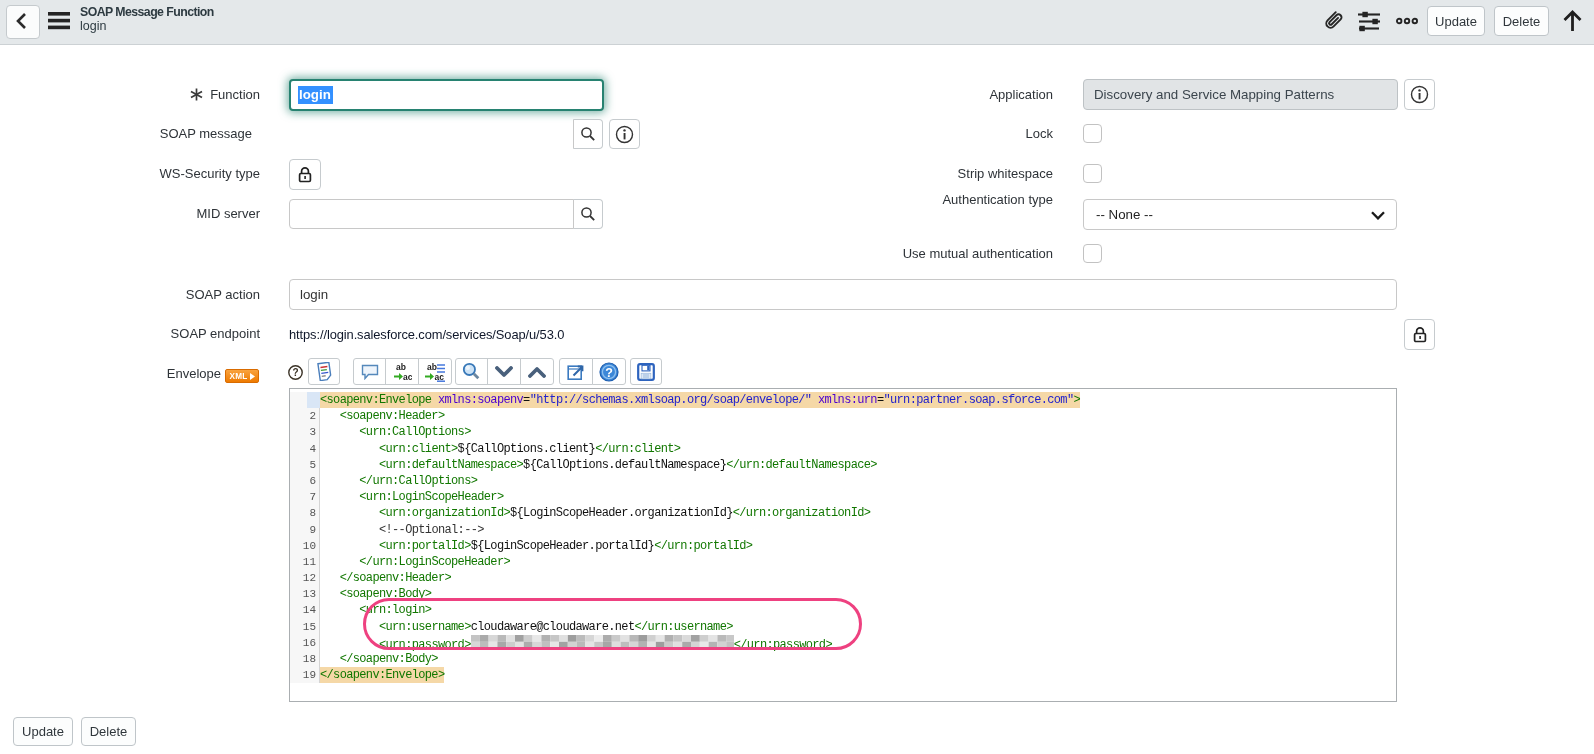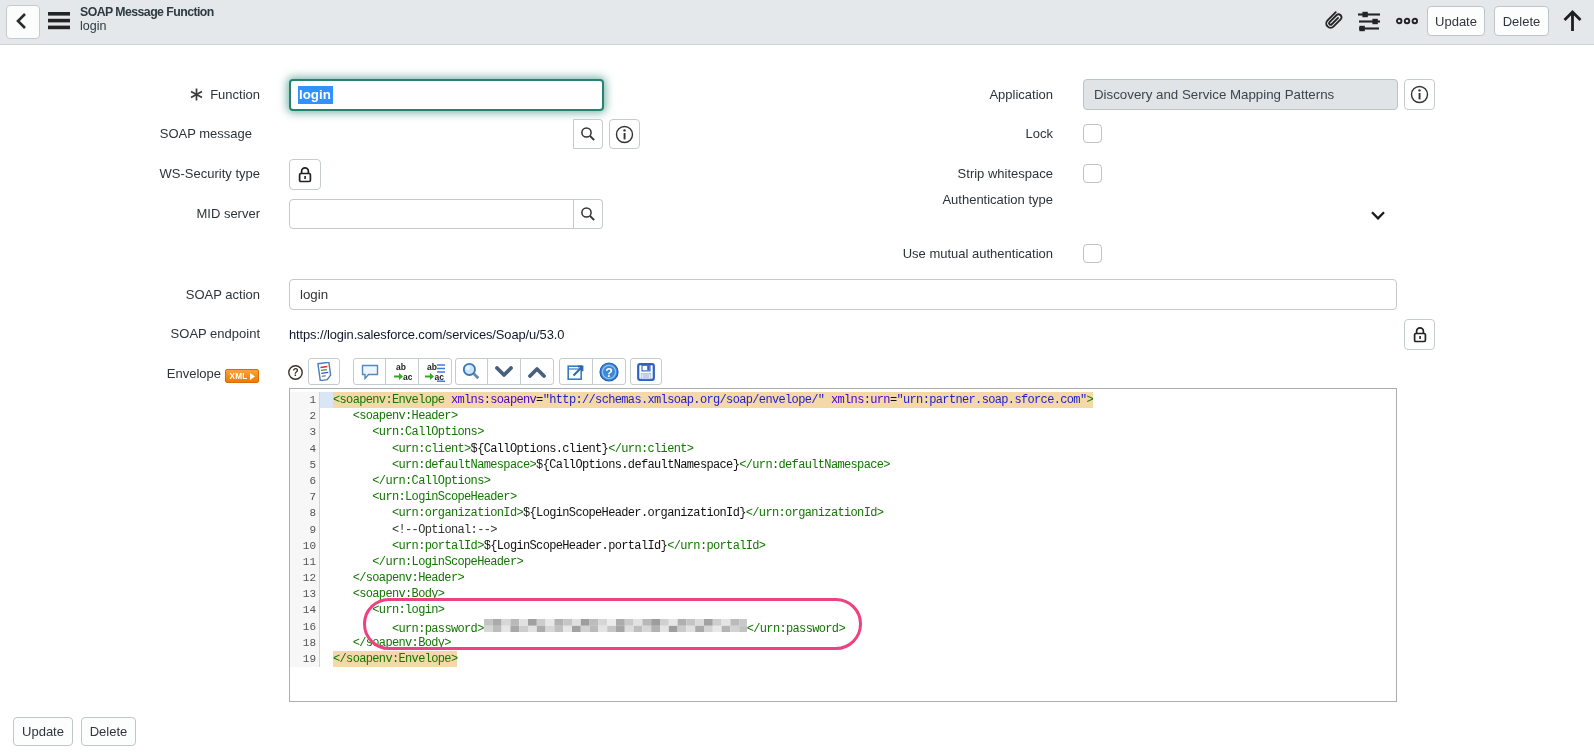--- a/index.html
+++ b/index.html
@@ -9,21 +9,21 @@
 #backbtn{position:absolute;left:6px;top:5px;width:32px;height:32px;background:#fbfcfc;border:1px solid #c5cacd;border-radius:4px;}
 .lbl{position:absolute;font-size:13px;color:#2e3338;line-height:16px;text-align:right;}
 .inp{position:absolute;background:#fff;border:1px solid #c8c8c8;border-radius:4px;font-size:13.3px;color:#333;box-sizing:border-box;padding:0 2px 0 9px;display:flex;align-items:center;}
 .btn{position:absolute;background:#fff;border:1px solid #c6cbce;border-radius:4px;box-sizing:border-box;display:flex;align-items:center;justify-content:center;}
 .chk{position:absolute;width:19px;height:19px;background:#fff;border:1px solid #c2c2c2;border-radius:4px;box-sizing:border-box;}
 .hbtn{position:absolute;top:6px;height:30px;background:#fcfdfd;border:1px solid #bfc5c9;border-radius:4px;box-sizing:border-box;font-size:13px;color:#30373c;display:flex;align-items:center;justify-content:center;}
 
 #edwrap{position:absolute;left:289px;top:388px;width:1108px;height:314px;border:1px solid #aaaeb1;box-sizing:border-box;background:#fff;overflow:hidden;}
 .cl{display:flex;height:16.2px;font-family:"Liberation Mono",monospace;font-size:12px;letter-spacing:-0.65px;white-space:pre;}
 .gut{width:30px;flex:0 0 30px;background:#f7f7f7;border-right:1px solid #d4d4d4;color:#555;text-align:right;padding-right:3px;box-sizing:border-box;font-size:11px;letter-spacing:0;line-height:16.2px;}
-.code{padding-left:13px;line-height:16.2px;color:#111;}
+.code{line-height:16.2px;color:#111;}
 .tg{color:#117700;}
 .at{color:#4a00d0;}
 .st{color:#2222cc;}
 .pl{color:#111;}
 .cm{color:#333;}
 .hl1{background:#f5d8a7;display:inline-block;height:16.2px;vertical-align:top;}
 .selstrip{display:inline-block;width:13px;margin-left:-13px;height:16.2px;background:#d9e6f6;vertical-align:top;}
 .blur{display:inline-block;}
 svg{display:block;}
 </style></head>
@@ -128,20 +128,21 @@
       </svg>
   </div>
 
   <div class="lbl" style="left:853px;top:126px;width:200px;">Lock</div>
   <div class="chk" style="left:1083px;top:124px;"></div>
 
   <div class="lbl" style="left:853px;top:166px;width:200px;">Strip whitespace</div>
   <div class="chk" style="left:1083px;top:164px;"></div>
 
   <div class="lbl" style="left:853px;top:192px;width:200px;">Authentication type</div>
+  <div class="inp" style="left:1083px;top:199px;width:314px;height:31px;padding-left:12px;color:#222;">-- None --</div>
   <svg class="abs" style="left:1371px;top:211px" width="14" height="9" viewBox="0 0 14 9">
       <path d="M1 1.2 L7 7.4 L13 1.2" fill="none" stroke="#1a1a1a" stroke-width="2.3"></path>
     </svg>
 
   <div class="lbl" style="left:853px;top:246px;width:200px;">Use mutual authentication</div>
   <div class="chk" style="left:1083px;top:244px;"></div>
 
   <div class="lbl" style="left:60px;top:287px;width:200px;">SOAP action</div>
   <div class="inp" style="left:289px;top:279px;width:1108px;height:31px;padding-left:10px;">login</div>
 
@@ -256,20 +257,21 @@
 <div class="cl"><div class="gut">5</div><div class="code"><span class="ind">&nbsp;&nbsp;&nbsp;&nbsp;&nbsp;&nbsp;&nbsp;&nbsp;&nbsp;</span><span class="tg">&lt;urn:defaultNamespace&gt;</span><span class="pl">${CallOptions.defaultNamespace}</span><span class="tg">&lt;/urn:defaultNamespace&gt;</span></div></div>
 <div class="cl"><div class="gut">6</div><div class="code"><span class="ind">&nbsp;&nbsp;&nbsp;&nbsp;&nbsp;&nbsp;</span><span class="tg">&lt;/urn:CallOptions&gt;</span></div></div>
 <div class="cl"><div class="gut">7</div><div class="code"><span class="ind">&nbsp;&nbsp;&nbsp;&nbsp;&nbsp;&nbsp;</span><span class="tg">&lt;urn:LoginScopeHeader&gt;</span></div></div>
 <div class="cl"><div class="gut">8</div><div class="code"><span class="ind">&nbsp;&nbsp;&nbsp;&nbsp;&nbsp;&nbsp;&nbsp;&nbsp;&nbsp;</span><span class="tg">&lt;urn:organizationId&gt;</span><span class="pl">${LoginScopeHeader.organizationId}</span><span class="tg">&lt;/urn:organizationId&gt;</span></div></div>
 <div class="cl"><div class="gut">9</div><div class="code"><span class="ind">&nbsp;&nbsp;&nbsp;&nbsp;&nbsp;&nbsp;&nbsp;&nbsp;&nbsp;</span><span class="cm">&lt;!--Optional:--&gt;</span></div></div>
 <div class="cl"><div class="gut">10</div><div class="code"><span class="ind">&nbsp;&nbsp;&nbsp;&nbsp;&nbsp;&nbsp;&nbsp;&nbsp;&nbsp;</span><span class="tg">&lt;urn:portalId&gt;</span><span class="pl">${LoginScopeHeader.portalId}</span><span class="tg">&lt;/urn:portalId&gt;</span></div></div>
 <div class="cl"><div class="gut">11</div><div class="code"><span class="ind">&nbsp;&nbsp;&nbsp;&nbsp;&nbsp;&nbsp;</span><span class="tg">&lt;/urn:LoginScopeHeader&gt;</span></div></div>
 <div class="cl"><div class="gut">12</div><div class="code"><span class="ind">&nbsp;&nbsp;&nbsp;</span><span class="tg">&lt;/soapenv:Header&gt;</span></div></div>
 <div class="cl"><div class="gut">13</div><div class="code"><span class="ind">&nbsp;&nbsp;&nbsp;</span><span class="tg">&lt;soapenv:Body&gt;</span></div></div>
 <div class="cl"><div class="gut">14</div><div class="code"><span class="ind">&nbsp;&nbsp;&nbsp;&nbsp;&nbsp;&nbsp;</span><span class="tg">&lt;urn:login&gt;</span></div></div>
+<div class="cl"><div class="gut">15</div><div class="code"><span class="ind">&nbsp;&nbsp;&nbsp;&nbsp;&nbsp;&nbsp;&nbsp;&nbsp;&nbsp;</span><span class="tg">&lt;urn:username&gt;</span><span class="pl">cloudaware@cloudaware.net</span><span class="tg">&lt;/urn:username&gt;</span></div></div>
 <div class="cl"><div class="gut">16</div><div class="code"><span class="ind">&nbsp;&nbsp;&nbsp;&nbsp;&nbsp;&nbsp;&nbsp;&nbsp;&nbsp;</span><span class="tg">&lt;urn:password&gt;</span><span class="blur"><svg width="263" height="13" viewBox="0 0 263 13" style="vertical-align:-2px">
               <rect x="0.0" y="0" width="8.8" height="6.8" fill="rgb(196,196,196)"></rect>
               <rect x="0.0" y="6.8" width="8.8" height="6.2" fill="rgb(215,215,215)"></rect>
               <rect x="8.8" y="0" width="8.8" height="6.8" fill="rgb(170,170,170)"></rect>
               <rect x="8.8" y="6.8" width="8.8" height="6.2" fill="rgb(188,188,188)"></rect>
               <rect x="17.6" y="0" width="8.8" height="6.8" fill="rgb(215,215,215)"></rect>
               <rect x="17.6" y="6.8" width="8.8" height="6.2" fill="rgb(230,230,230)"></rect>
               <rect x="26.4" y="0" width="8.8" height="6.8" fill="rgb(185,185,185)"></rect>
               <rect x="26.4" y="6.8" width="8.8" height="6.2" fill="rgb(168,168,168)"></rect>
               <rect x="35.2" y="0" width="8.8" height="6.8" fill="rgb(225,225,225)"></rect>

